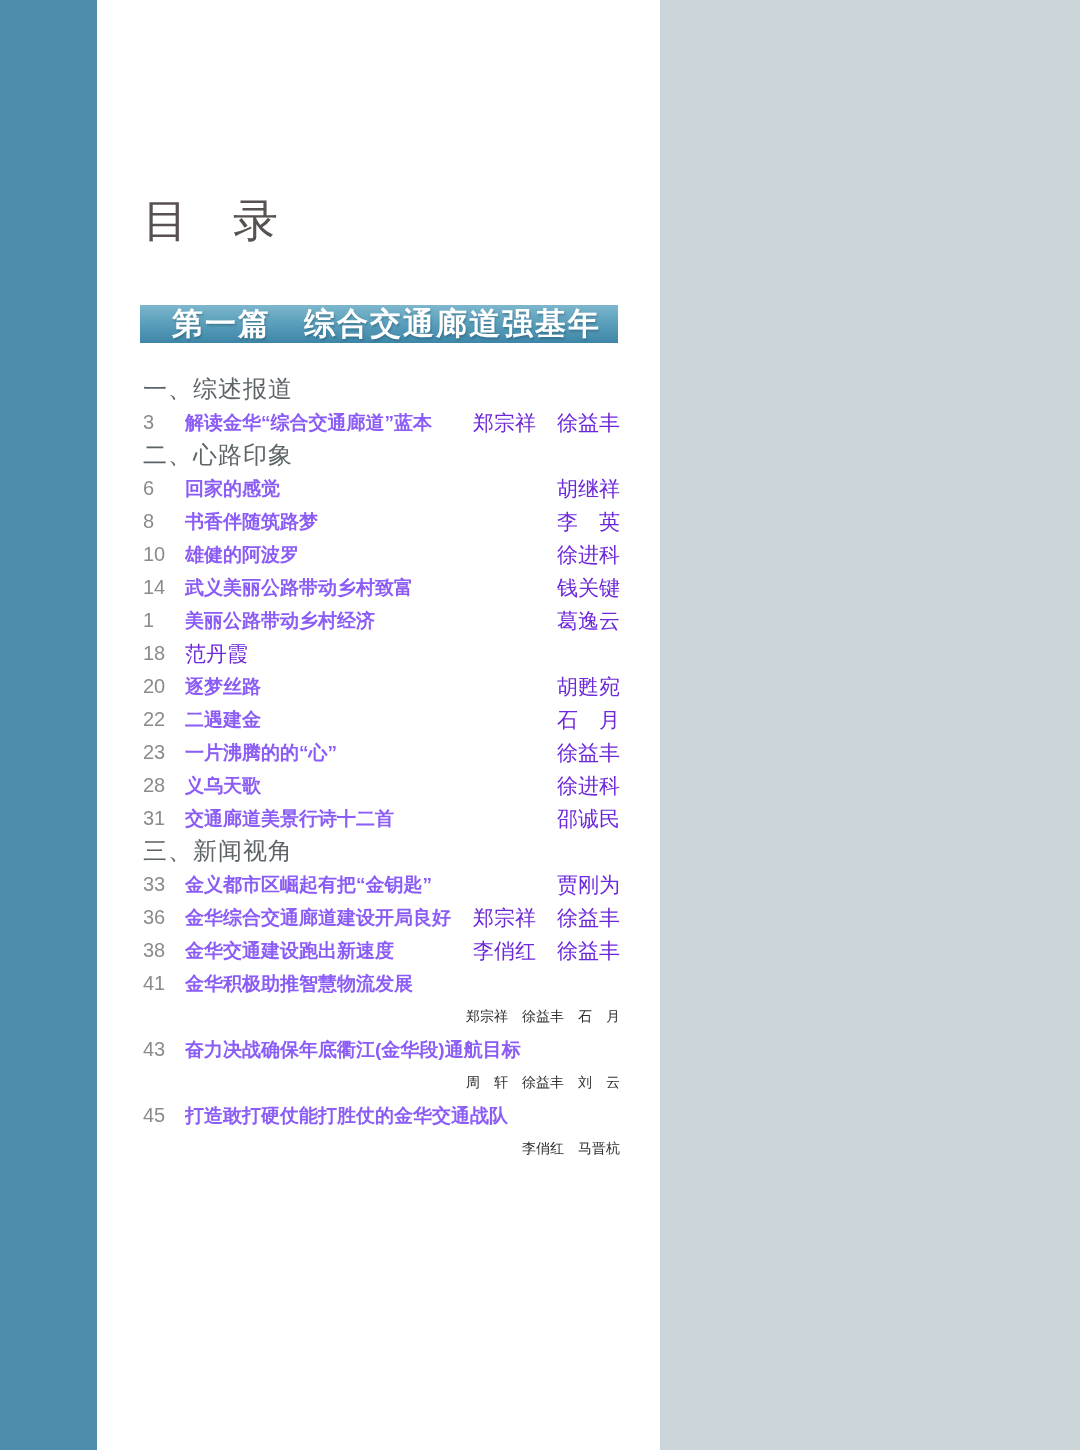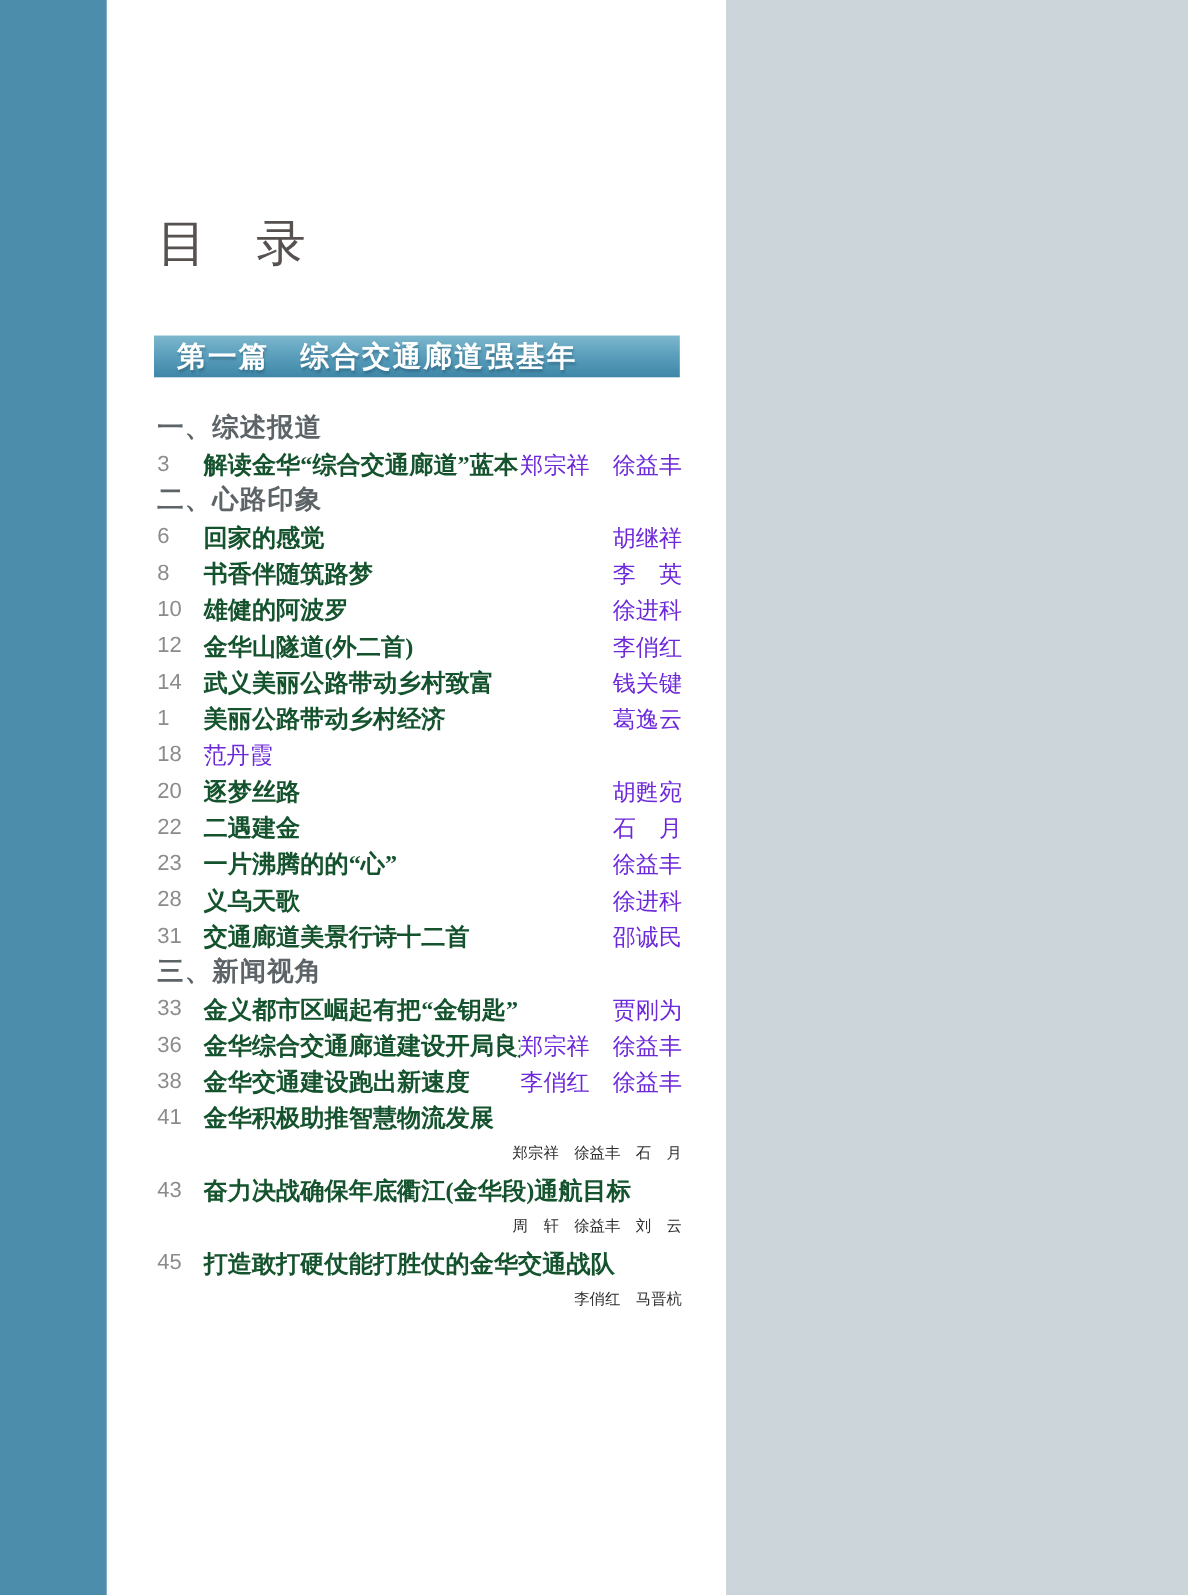--- a/index.html
+++ b/index.html
@@ -34,50 +34,50 @@
     font-family: "Liberation Sans", sans-serif;
     white-space: pre;
   }
 
   
   .part-banner {
     position: absolute; left: 140px; top: 305px;
     width: 478px; height: 38px;
     background: linear-gradient(to bottom, #7db7cd 0%, #5ca0bc 45%, #3e86a8 100%);
     line-height: 38px;
-    padding-left: 21px;
-    font-size: 26px; font-weight: 700; letter-spacing: 2px;
+    padding-left: 32px;
+    font-size: 31px; font-weight: 700; letter-spacing: 2px;
     color: #ffffff;
     text-shadow: 1px 2px 2px rgba(30,70,90,0.35);
     white-space: pre;
     font-family: "Liberation Sans", sans-serif;
   }
 
   
   .toc {
     position: absolute; left: 143px; top: 373px;
     width: 477px;
   }
   .toc-section {
     height: 33px; line-height: 33px;
     font-family: "Liberation Serif", serif;
-    font-weight: 700; font-size: 24px; letter-spacing: 1px;
+    font-weight: 400; font-size: 24px; letter-spacing: 1px;
     color: #5d6468;
   }
   .toc-row { height: 33px; display: flex; align-items: center; }
   .toc-row .pg {
     flex: none; width: 42px;
     font-size: 20px; color: #8b8b8b;
     font-family: "Liberation Sans", sans-serif;
   }
   .toc-row .ttl {
     flex: 1;
-    font-size: 22px; font-weight: 700; color: #14532d;
+    font-size: 19px; font-weight: 700; color: #8b5cf6;
     white-space: pre; overflow: hidden;
-    font-family: Liberation Serif, serif;
+    font-family: Liberation Sans, sans-serif;
   }
   .toc-row .auth {
     flex: none;
     font-size: 21px; color: #6d28d9;
     white-space: pre; text-align: left;
     font-family: "Liberation Serif", serif;
   }
   .toc-authors {
     height: 33px; line-height: 33px;
     text-align: right;
@@ -117,25 +117,20 @@
       <span class="pg">8</span>
       <span class="ttl">书香伴随筑路梦</span>
       <span class="auth">李　英</span>
     </div>
     <div class="toc-row">
       <span class="pg">10</span>
       <span class="ttl">雄健的阿波罗</span>
       <span class="auth">徐进科</span>
     </div>
     <div class="toc-row">
-      <span class="pg">12</span>
-      <span class="ttl">金华山隧道(外二首)</span>
-      <span class="auth">李俏红</span>
-    </div>
-    <div class="toc-row">
       <span class="pg">14</span>
       <span class="ttl">武义美丽公路带动乡村致富</span>
       <span class="auth">钱关键</span>
     </div>
     <div class="toc-row">
       <span class="pg">1</span>
       <span class="ttl">美丽公路带动乡村经济</span>
       <span class="auth">葛逸云</span>
     </div>
     <div class="toc-row">

